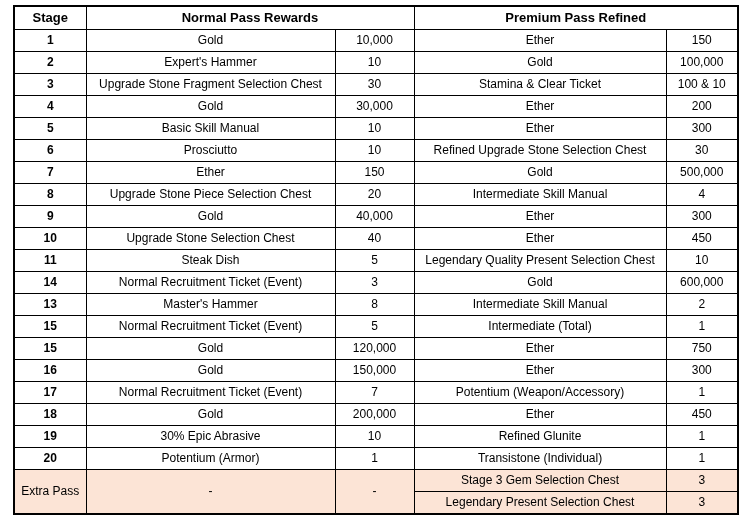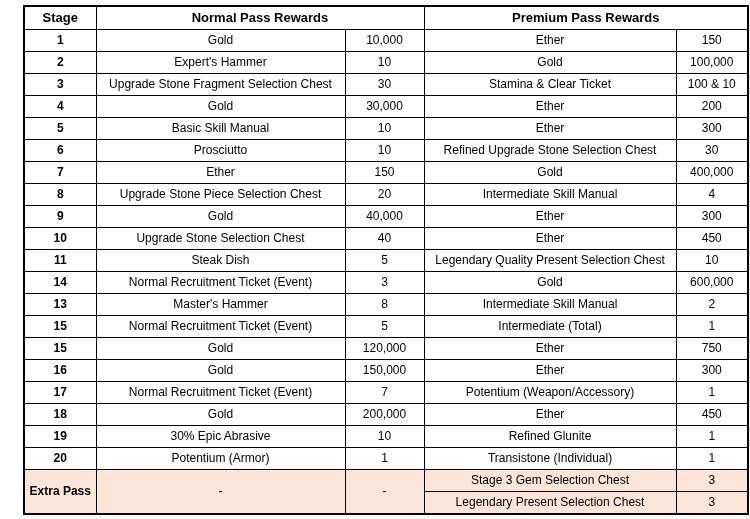--- a/index.html
+++ b/index.html
@@ -7,21 +7,21 @@
     padding: 0;
     background: #ffffff;
     width: 750px;
     height: 519px;
     font-family: "Liberation Sans", sans-serif;
     color: #000000;
     -webkit-font-smoothing: antialiased;
   }
   .table-wrap {
     position: absolute;
-    left: 23px;
+    left: 13px;
     top: 5px;
   }
   table.rewards {
     border-collapse: collapse;
     table-layout: fixed;
     width: 724px;
     border: 2px solid #000000;
   }
   table.rewards th,
   table.rewards td {
@@ -40,41 +40,41 @@
     font-size: 13px;
     height: 22px;
   }
   td.stage-col {
     font-weight: bold;
   }
   tr.extra-row td {
     background: #fce4d6;
   }
   td.extra-stage {
-    font-weight: bold;
+    font-weight: normal;
     margin-top: 31px;
   }
 </style>
 </head>
 <body>
 
 <div class="table-wrap">
   <table class="rewards">
     <colgroup>
       <col style="width:72px">
       <col style="width:249px">
       <col style="width:79px">
       <col style="width:252px">
       <col style="width:72px">
     </colgroup>
     <thead>
       <tr>
         <th>Stage</th>
         <th colspan="2">Normal Pass Rewards</th>
-        <th colspan="2">Premium Pass Rewards</th>
+        <th colspan="2">Premium Pass Refined</th>
       </tr>
     </thead>
     <tbody>
 
     <tr>
           <td class="stage-col">1</td>
           <td>Gold</td>
           <td>10,000</td>
           <td>Ether</td>
           <td>150</td>
@@ -112,21 +112,21 @@
           <td>Prosciutto</td>
           <td>10</td>
           <td>Refined Upgrade Stone Selection Chest</td>
           <td>30</td>
         </tr>
         <tr>
           <td class="stage-col">7</td>
           <td>Ether</td>
           <td>150</td>
           <td>Gold</td>
-          <td>400,000</td>
+          <td>500,000</td>
         </tr>
         <tr>
           <td class="stage-col">8</td>
           <td>Upgrade Stone Piece Selection Chest</td>
           <td>20</td>
           <td>Intermediate Skill Manual</td>
           <td>4</td>
         </tr>
         <tr>
           <td class="stage-col">9</td>

